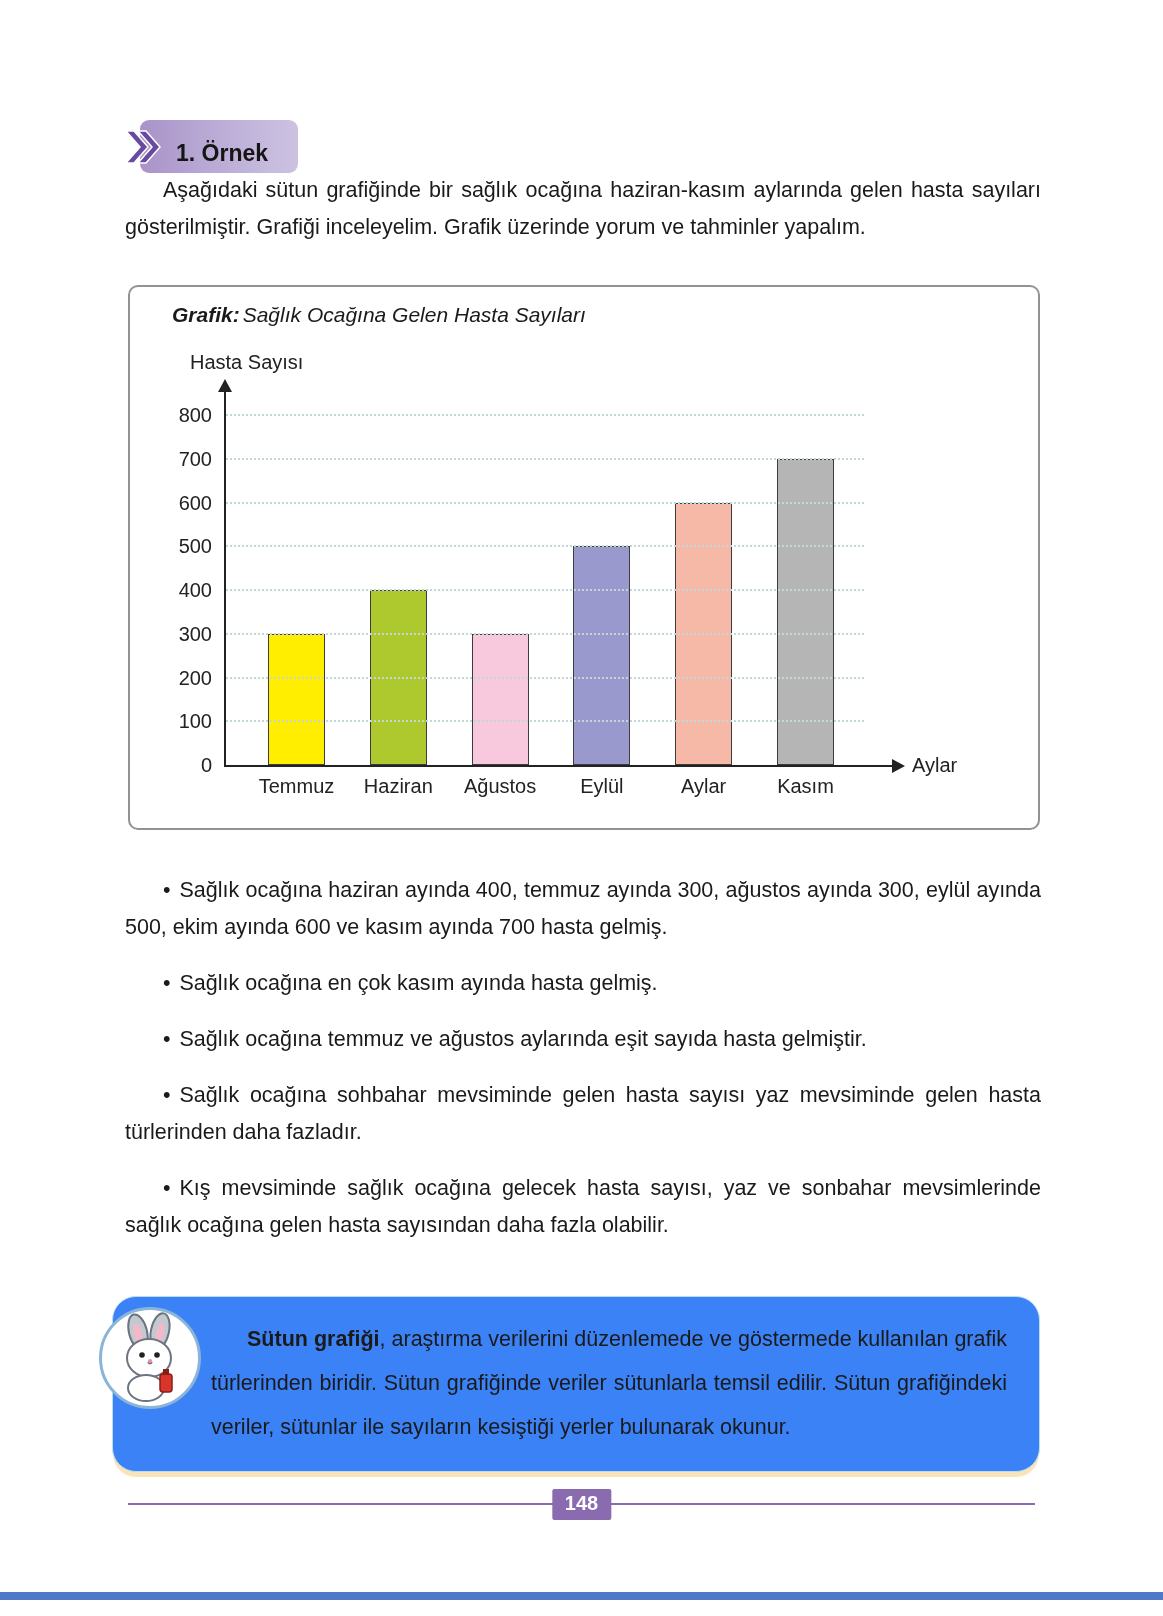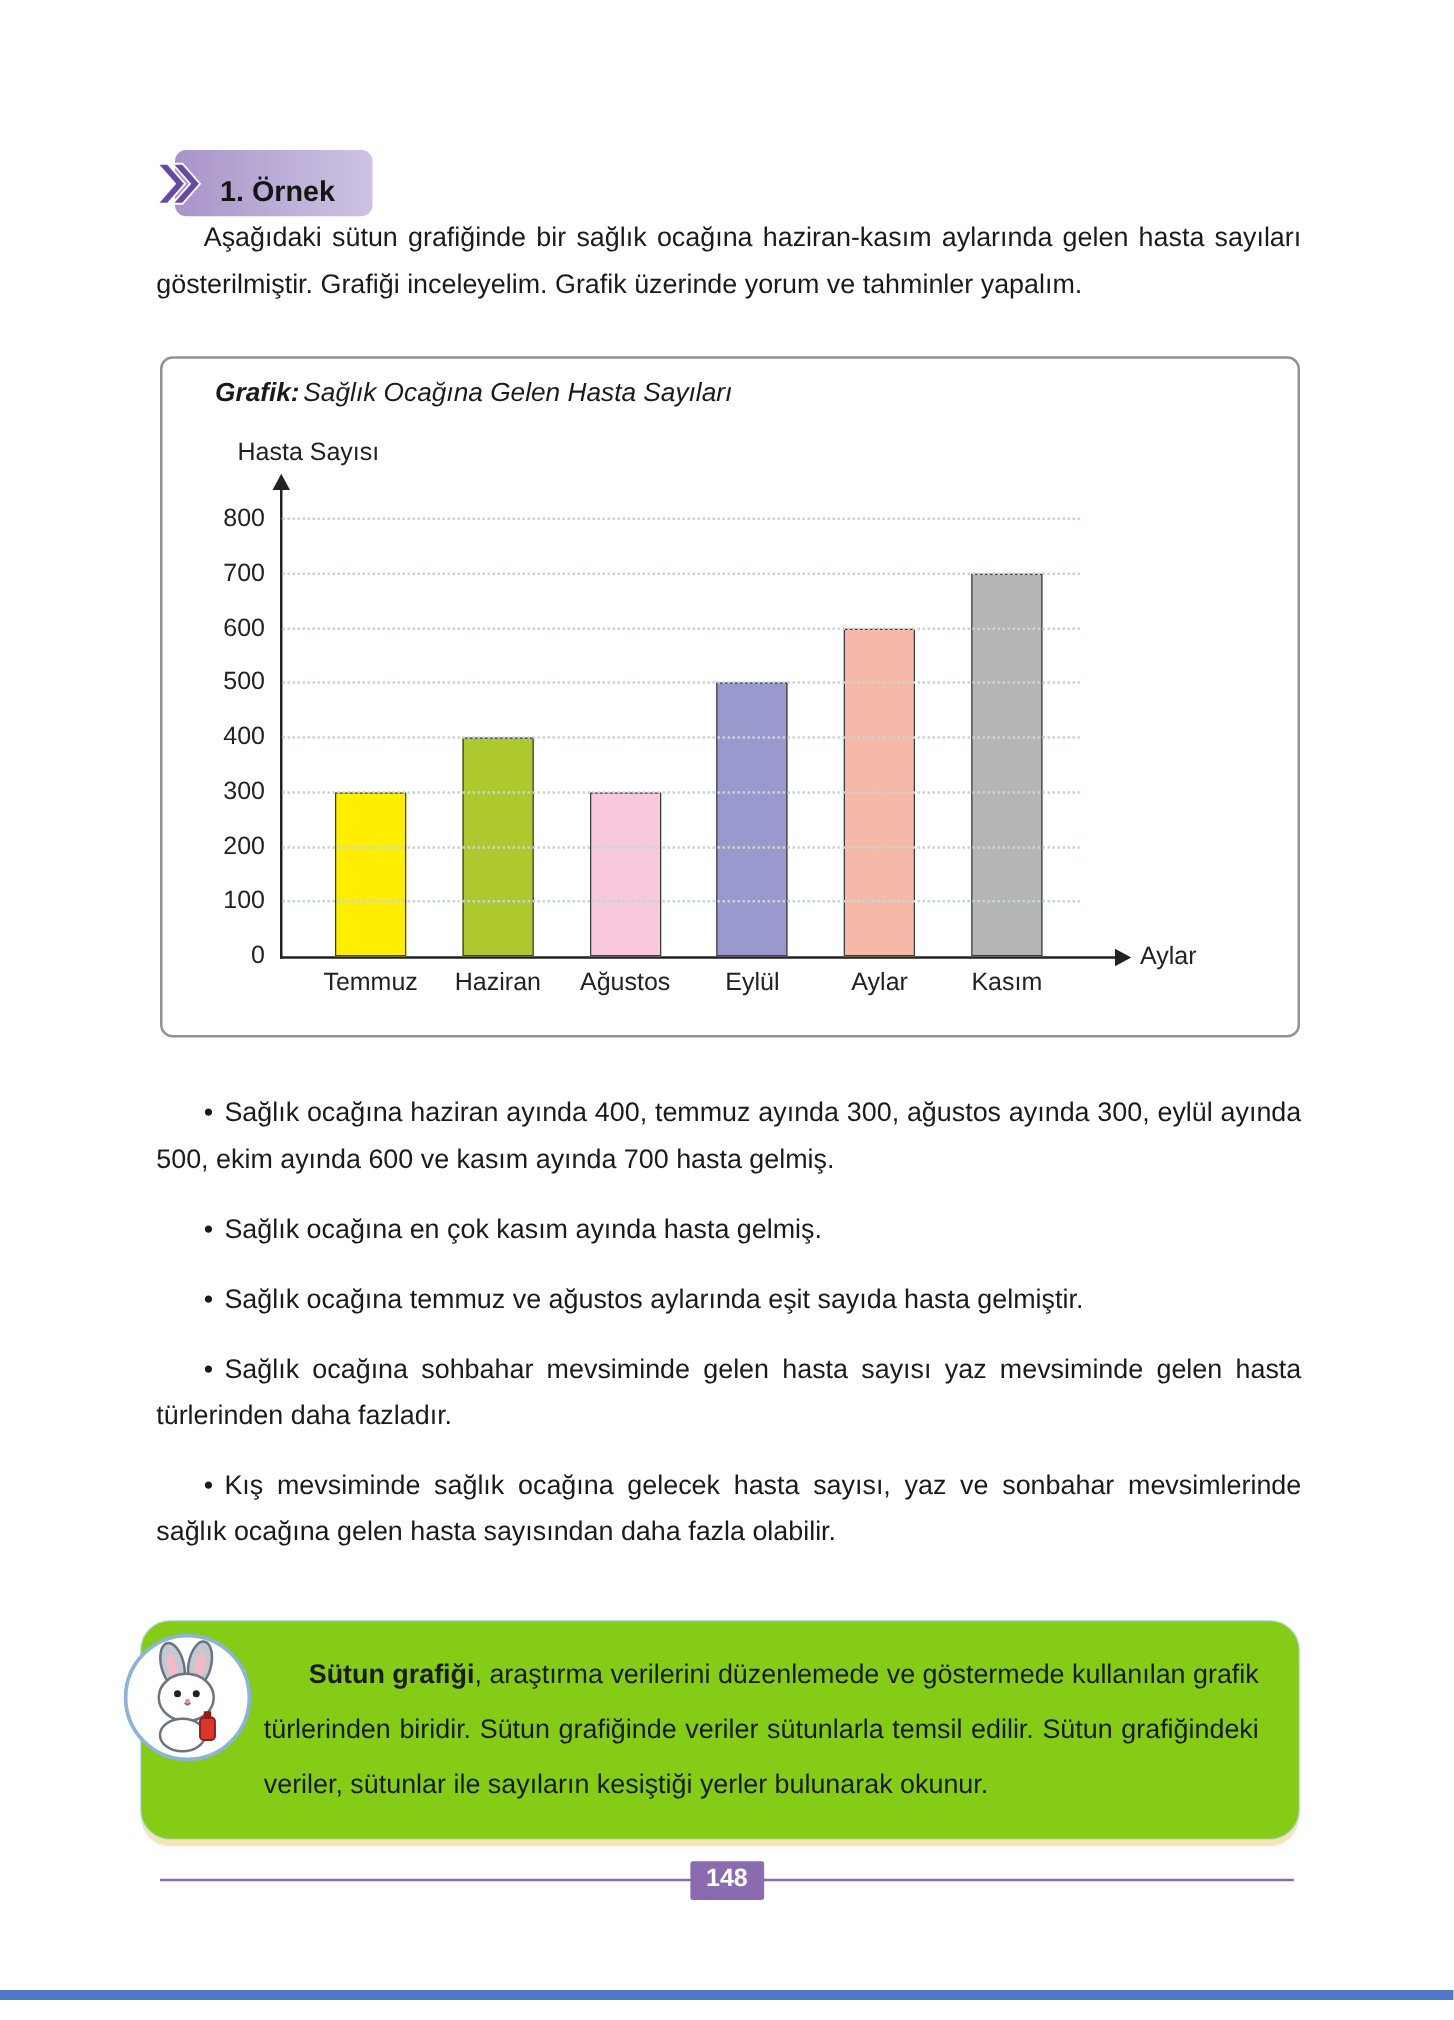--- a/index.html
+++ b/index.html
@@ -45,21 +45,21 @@
     white-space:nowrap; font-size:20px; color:#222; }
 
   
   .bullets { position:absolute; left:125px; top:872px; width:916px; font-size:21.5px;
     line-height:1.72; text-align:justify; }
   .bullet { text-indent:38px; margin-bottom:19px; }
   .bullet .marker { margin-right:9px; }
 
   
   .info-box { position:absolute; left:112px; top:1296px; width:928px;
-    background:#84cc16; border:1px solid #bcdcef; border-radius:24px;
+    background:#3b82f6; border:1px solid #bcdcef; border-radius:24px;
     padding:20px 32px 22px 98px;
     box-shadow:0 6px 0 -1px rgba(244,205,130,0.55); }
   .info-text { font-size:21.5px; line-height:2.05; text-align:justify; text-indent:36px; }
   .info-text .lead { font-weight:bold; }
   .mascot-circle { position:absolute; left:-14px; top:10px; width:102px; height:102px;
     background:#ffffff; border:3px solid #8ab4d8; border-radius:50%;
     display:flex; align-items:center; justify-content:center; overflow:hidden; }
 
   
   .footer-line { position:absolute; left:128px; width:907px; top:1503px; height:2px; background:#8a6bb0; }

